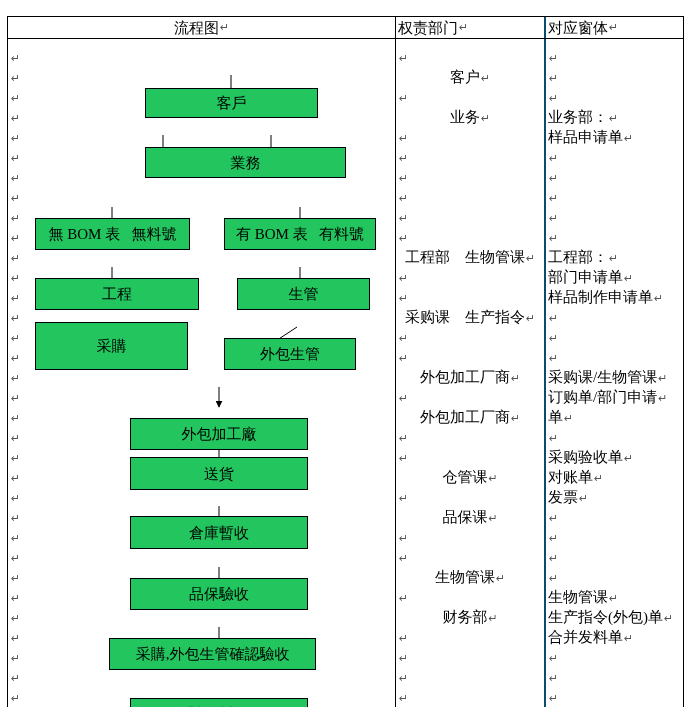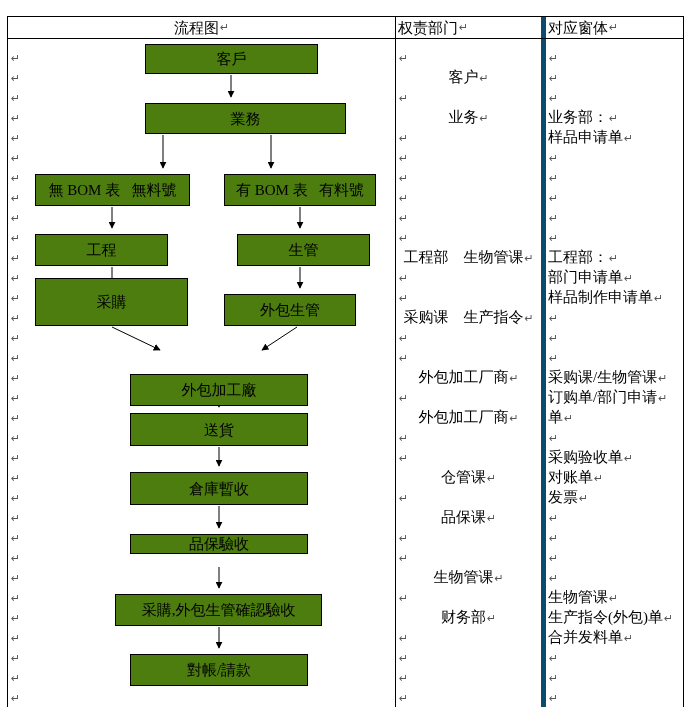--- a/index.html
+++ b/index.html
@@ -12,34 +12,34 @@
     overflow: hidden;
   }
   .doc-table {
     position: absolute; left: 7px; top: 16px; width: 677px; height: 692px;
     border: 1px solid #000; background: #fff;
     display: flex; flex-direction: column;
   }
   .hrow { display: flex; height: 22px; border-bottom: 1px solid #000; }
   .brow { display: flex; flex: 1; min-height: 0; }
   .c1 { width: 388px; border-right: 1px solid #000; position: relative; }
-  .c2 { width: 150px; border-right: 5px solid #0c4a6e; position: relative; }
+  .c2 { width: 150px; border-right: 2px solid #0c4a6e; position: relative; }
   .c3 { flex: 1; position: relative; }
   .hcell { display: flex; align-items: center; font-size: 15px; line-height: 20px; padding: 0 2px; white-space: pre; }
   .hcell.center { justify-content: center; }
   .lines { position: absolute; left: 0; top: 8px; right: 0; }
   .line { height: 20px; line-height: 20px; font-size: 15px; padding: 0 2px; white-space: pre; overflow: hidden; text-align: left; }
   .lines.centered .line.has-text { text-align: center; }
   .pmark { font-family: "DejaVu Sans", sans-serif; font-size: 11px; color: #555; margin-left: 1px; }
   .flow-layer { position: absolute; left: 0; top: 0; width: 690px; height: 707px; pointer-events: none; }
   .flow-layer svg { position: absolute; left: 0; top: 0; }
   .fbox {
-    position: absolute; background: #4d7c0f; border: 1px solid #000;
+    position: absolute; background: #22c55e; border: 1px solid #000;
     display: flex; align-items: center; justify-content: center;
-    font-size: 15px; line-height: 18px; white-space: pre; overflow: hidden;
+    font-size: 15px; line-height: 18px; white-space: pre; overflow: hidden; margin-top: 44px;
   }
 </style>
 </head>
 <body>
 
 <div class="doc-table">
   <div class="hrow">
     <div class="hcell center c1">
       <span>流程图</span><span class="pmark">↵</span>
     </div>
@@ -187,23 +187,23 @@
       <line x1="219" y1="506" x2="219" y2="528" marker-end="url(#ah)"></line>
       <line x1="219" y1="567" x2="219" y2="588" marker-end="url(#ah)"></line>
       <line x1="219" y1="627" x2="219" y2="648" marker-end="url(#ah)"></line>
     </g>
   </svg>
 
   <div class="fbox" style="left:145px;top:44px;width:173px;height:30px">客戶</div>
   <div class="fbox" style="left:145px;top:103px;width:201px;height:31px">業務</div>
   <div class="fbox" style="left:35px;top:174px;width:155px;height:32px">無 BOM 表   無料號</div>
   <div class="fbox" style="left:224px;top:174px;width:152px;height:32px">有 BOM 表   有料號</div>
-  <div class="fbox" style="left:35px;top:234px;width:133px;height:32px">工程</div>
+  <div class="fbox" style="left:35px;top:234px;width:164px;height:32px">工程</div>
   <div class="fbox" style="left:237px;top:234px;width:133px;height:32px">生管</div>
   <div class="fbox" style="left:35px;top:278px;width:153px;height:48px">采購</div>
   <div class="fbox" style="left:224px;top:294px;width:132px;height:32px">外包生管</div>
   <div class="fbox" style="left:130px;top:374px;width:178px;height:32px">外包加工廠</div>
   <div class="fbox" style="left:130px;top:413px;width:178px;height:33px">送貨</div>
   <div class="fbox" style="left:130px;top:472px;width:178px;height:33px">倉庫暫收</div>
-  <div class="fbox" style="left:130px;top:534px;width:178px;height:20px">品保驗收</div>
-  <div class="fbox" style="left:115px;top:594px;width:207px;height:32px">采購,外包生管確認驗收</div>
+  <div class="fbox" style="left:130px;top:534px;width:178px;height:32px">品保驗收</div>
+  <div class="fbox" style="left:109px;top:594px;width:207px;height:32px">采購,外包生管確認驗收</div>
   <div class="fbox" style="left:130px;top:654px;width:178px;height:32px">對帳/請款</div>
 </div>
 
 </body></html>

